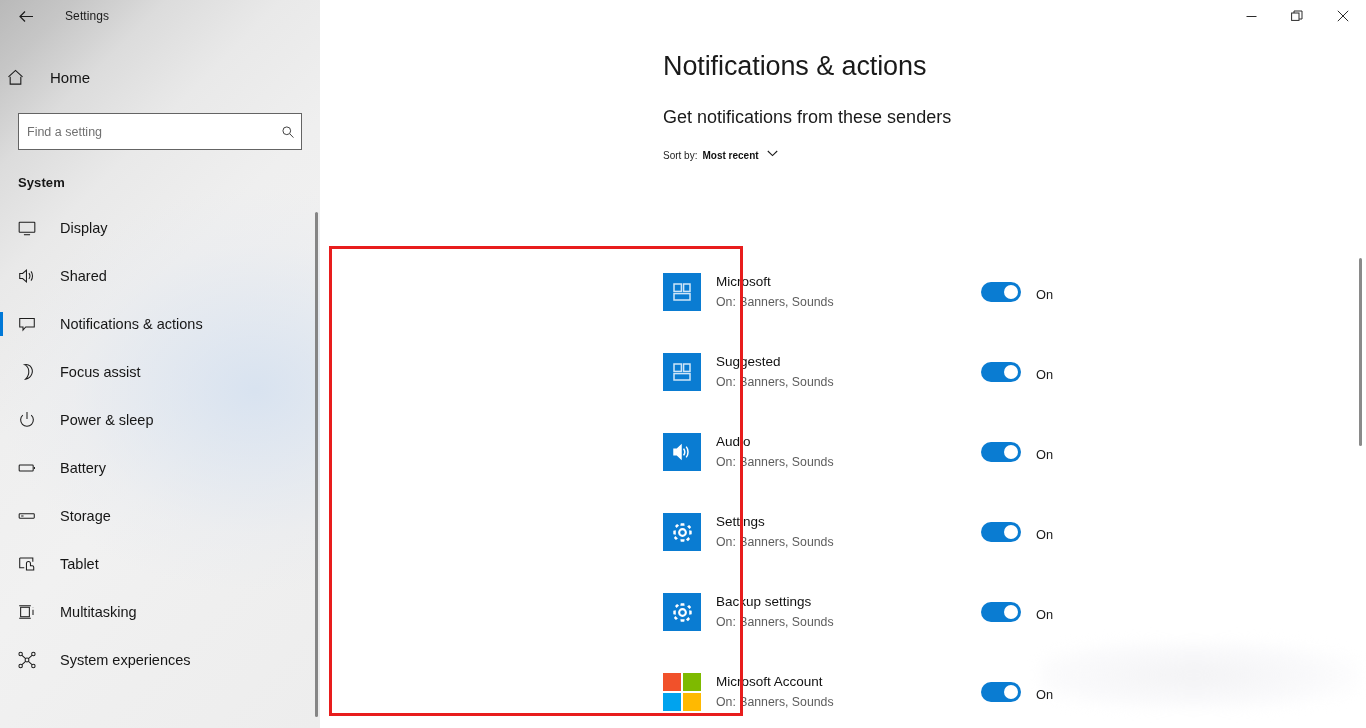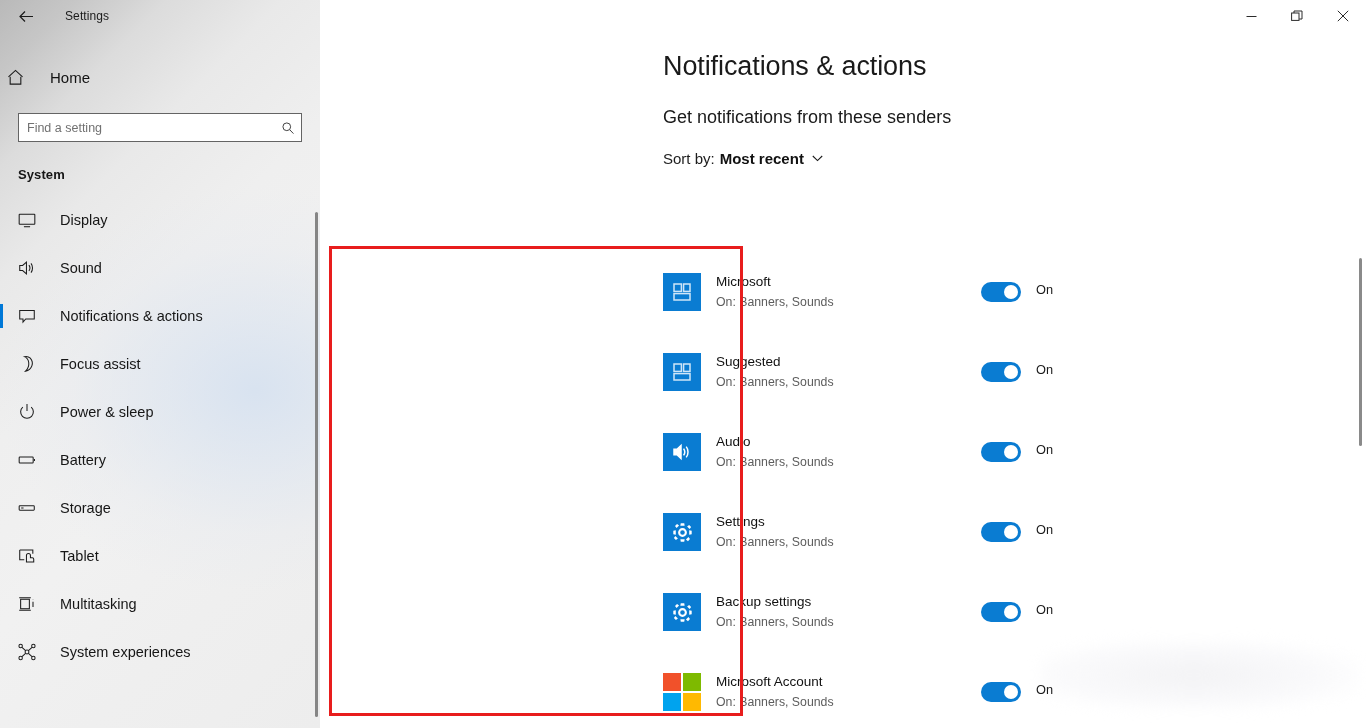--- a/index.html
+++ b/index.html
@@ -37,21 +37,21 @@
   }
   #home-row {
     display: flex; align-items: center;
     height: 40px; margin-top: 25px; padding-left: 6px;
   }
   #home-row .ic { width: 26px; display:flex; align-items:center; color:#1b1b1b; }
   #home-row .lbl { font-size: 15px; color: #131313; margin-left: 18px; }
 
   #search-wrap {
     margin: 16px 18px 0 18px;
-    height: 29px;
+    height: 37px;
     background: #ffffff;
     border: 1px solid #646464;
     display: flex; align-items: center;
   }
   #search-input {
     flex: 1 1 auto; height: 100%;
     border: 0; outline: 0; background: transparent;
     font-family: "Liberation Sans", sans-serif;
     font-size: 12.5px; color: #2a2a2a;
     padding: 0 8px;
@@ -121,21 +121,21 @@
     font-size: 18px; font-weight: normal; color: #1a1a1a;
   }
   #desc {
     margin: 19px 0 0 343px;
     width: 450px;
     font-size: 12.8px; line-height: 1.65; color: #1b1b1b;
   }
   #sortby {
     margin: 22px 0 0 343px;
     display: inline-flex; align-items: baseline;
-    font-size: 15px; color: #1b1b1b;
+    font-size: 10px; color: #1b1b1b;
   }
   #sortby .lab { color: #1d1d1d; }
   #sortby .val { font-weight: bold; margin-left: 5px; color: #111; text-align: right; }
   #sortby .chev { margin-left: 8px; position: relative; top: -2px; }
 
   
   #senders {
     position: absolute; left: 343px; top: 252px;
     width: 390px;
   }
@@ -147,21 +147,21 @@
     width: 38px; height: 38px; min-width: 38px;
     background: #0a7cd2;
     display: flex; align-items: center; justify-content: center;
     position: relative;
   }
   .sender .tile.ms { background: transparent; padding: 0; }
   .sender .tile svg { display: block; }
   .sender .txt { margin-left: 15px; flex: 1 1 auto; }
   .sender .nm { font-size: 13.5px; color: #111; line-height: 1.35; }
   .sender .sub { font-size: 12.3px; color: #5d5d5d; line-height: 1.45; margin-top: 14px; }
-  .toggle-col { display: flex; align-items: flex-start; margin-right: 0; }
+  .toggle-col { display: flex; align-items: flex-end; margin-right: 0; }
   .toggle {
     width: 40px; height: 20px; border-radius: 10px;
     background: #0a7cd2; position: relative;
   }
   .toggle .knob {
     position: absolute; right: 3px; top: 3px;
     width: 14px; height: 14px; border-radius: 50%;
     background: #ffffff;
   }
   .toggle-col .st { font-size: 12.8px; color: #1b1b1b; margin-left: 15px; }
@@ -246,21 +246,21 @@
 
       <div class="nav-item">
 
         <span class="ic">
           <svg width="20" height="20" viewBox="0 0 22 22" fill="none" stroke="currentColor" stroke-width="1.15">
             <path d="M3 8.2 H6.2 L10.4 4.6 V17.4 L6.2 13.8 H3 Z"></path>
             <path d="M13.1 7.8 C14.4 9.6 14.4 12.4 13.1 14.2"></path>
             <path d="M15.4 5.9 C17.6 8.6 17.6 13.4 15.4 16.1"></path>
           </svg>
         </span>
-        <span class="lbl">Sound</span>
+        <span class="lbl">Shared</span>
       </div>
 
       <div class="nav-item active">
         <span class="sel"></span>
         <span class="ic">
           <svg width="20" height="20" viewBox="0 0 22 22" fill="none" stroke="currentColor" stroke-width="1.15">
             <path d="M3 5 H19 V14.2 H9.6 L6.6 17.6 V14.2 H3 Z"></path>
           </svg>
         </span>
         <span class="lbl">Notifications &amp; actions</span>

